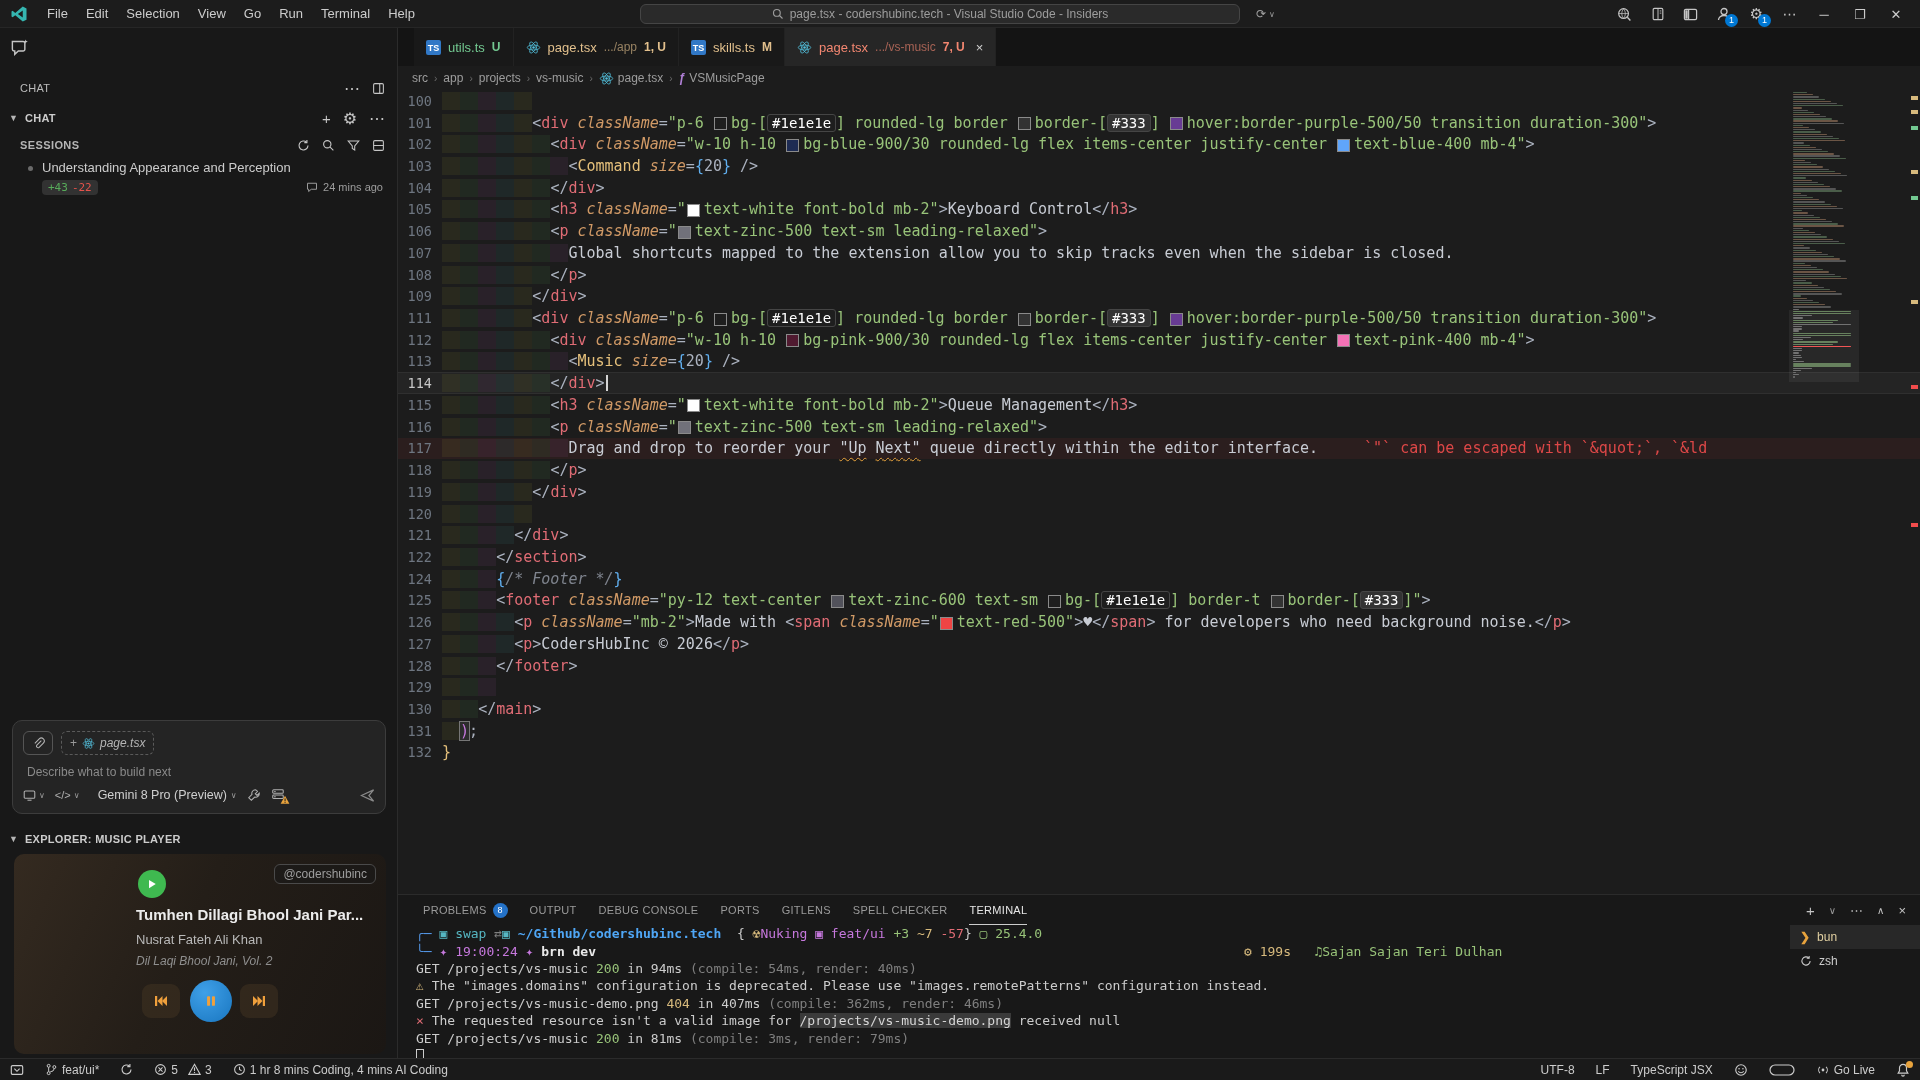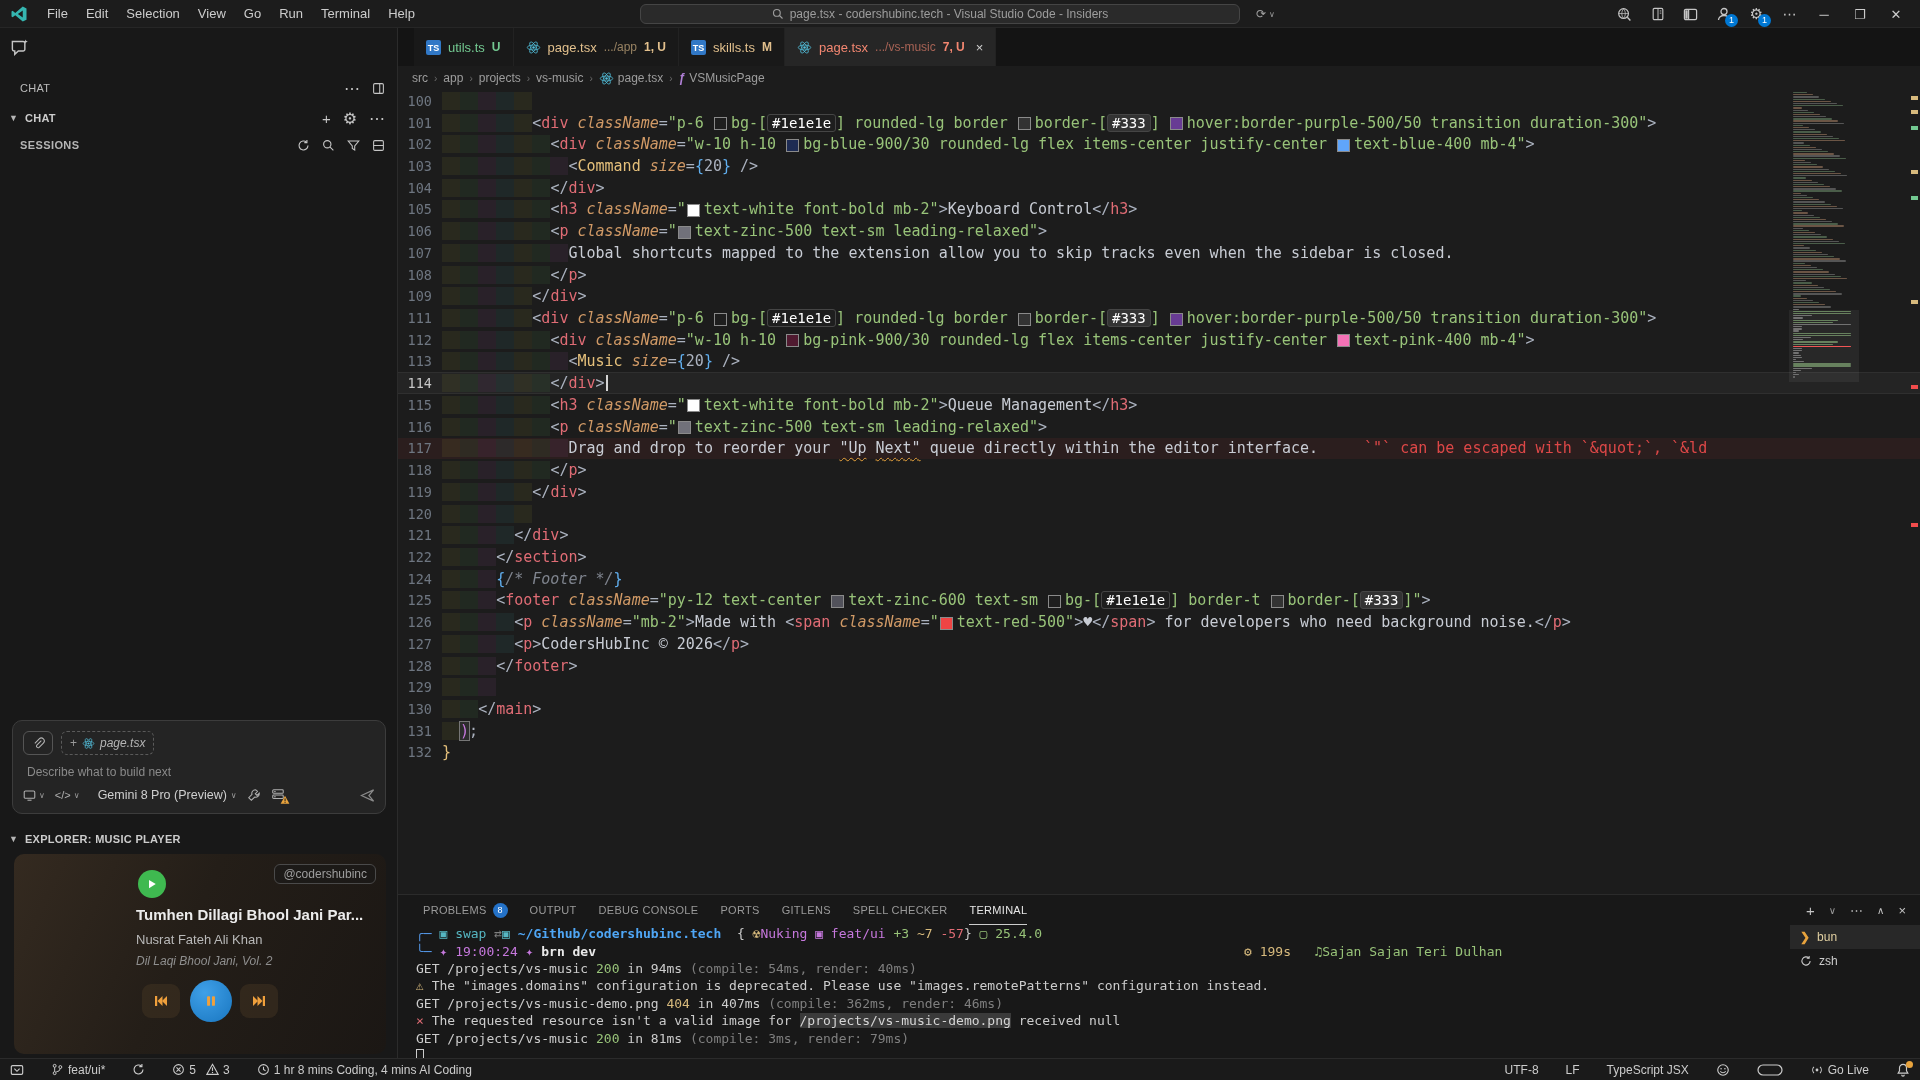--- a/index.html
+++ b/index.html
@@ -136,21 +136,21 @@
   .thl{background:#3a3a3a;color:#d5d5d5;}
   .rprompt{position:absolute;left:828px;top:0;display:flex;align-items:center;height:17.4px;}
   #term-cursor{width:8px;height:15px;border:1px solid #cccccc;margin-top:2px;}
   #term-list{position:absolute;right:0;top:30px;width:130px;bottom:0;}
   .term-row{height:24px;display:flex;align-items:center;gap:7px;padding-left:10px;font-size:12px;color:#cccccc;}
   .term-row.sel{background:rgba(255,255,255,.07);}
   .term-row .bun{color:#e0cfa0;} .term-caret{color:#e8a33d;font-weight:bold;}
   
   #statusbar{position:absolute;left:0;bottom:0;width:1920px;height:22px;background:#1a1a1a;border-top:1px solid #2b2b2b;
     display:flex;align-items:center;justify-content:space-between;font-size:12px;color:#cccccc;padding:0 10px;}
-  .sb-grp{display:flex;align-items:center;gap:27px;}
+  .sb-grp{display:flex;align-items:center;gap:21px;}
   .sb-item{display:flex;align-items:center;gap:4px;}
   svg{display:block;}
 </style>
 </head>
 <body>
 
 <div id="titlebar">
   <svg id="logo" viewBox="0 0 24 24">
     <path fill="#35b6b0" d="M17 2 L22 4.5 V19.5 L17 22 L7 13.5 L3.5 16.2 L2 15.3 V8.7 L3.5 7.8 L7 10.5 Z M17 7.2 L10.5 12 L17 16.8 Z"></path>
   </svg>
@@ -269,20 +269,33 @@
         </span>
       <span>
           <svg width="13" height="13" viewBox="0 0 16 16">
             <rect x="2" y="2" width="12" height="12" rx="1.5" fill="none" stroke="#c5c5c5" stroke-width="1.3"></rect>
             <line x1="2" y1="8" x2="14" y2="8" stroke="#c5c5c5" stroke-width="1.3"></line>
           </svg>
         </span>
     </span>
   </div>
 
+  <div id="session-item">
+    <span id="session-dot"></span>
+    <span id="session-title">Understanding Appearance and Perception</span>
+    <span id="diff-badge">
+      <span class="add">+43</span><span class="del">-22</span>
+    </span>
+    <span id="session-time">
+      <svg width="12" height="12" viewBox="0 0 16 16">
+          <path d="M2 3 h12 v8 H7 l-3.5 3 V11 H2 Z" fill="none" stroke="#9d9d9d" stroke-width="1.3"></path>
+        </svg>
+      <span>24 mins ago</span>
+    </span>
+  </div>
 
   <div id="chat-box">
     <span id="attach-btn">
       <svg width="13" height="13" viewBox="0 0 16 16">
           <path d="M11.5 4.5 L6 10 a2 2 0 0 0 2.8 2.8 L14 7.5 a3.6 3.6 0 0 0 -5.1 -5.1 L3.5 7.8" fill="none" stroke="#b5b5b5" stroke-width="1.3"></path>
         </svg>
     </span>
     <span id="ctx-chip">
       <span style="color:#999;">+</span>
       <svg width="13" height="13" viewBox="0 0 24 24">

